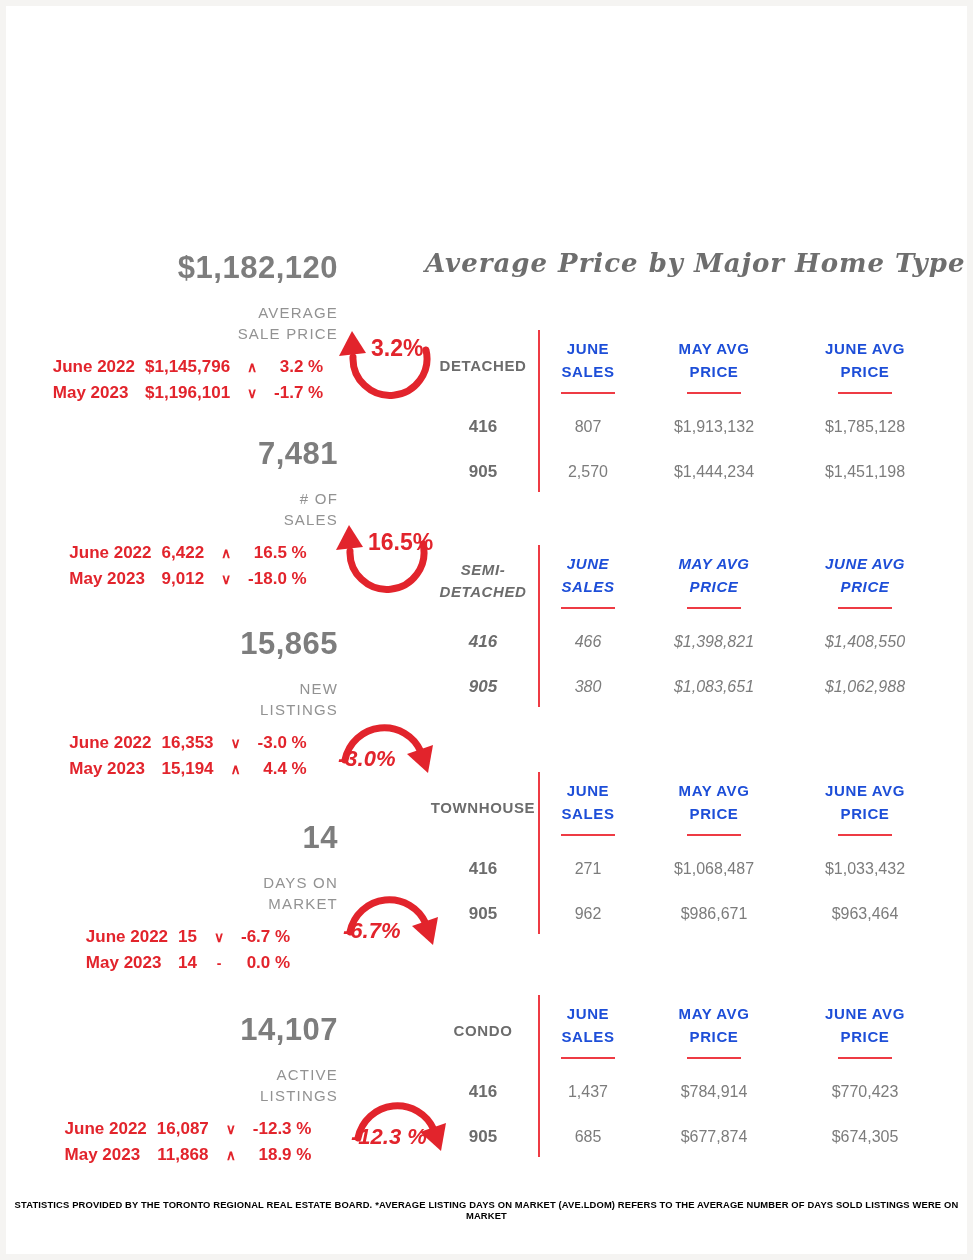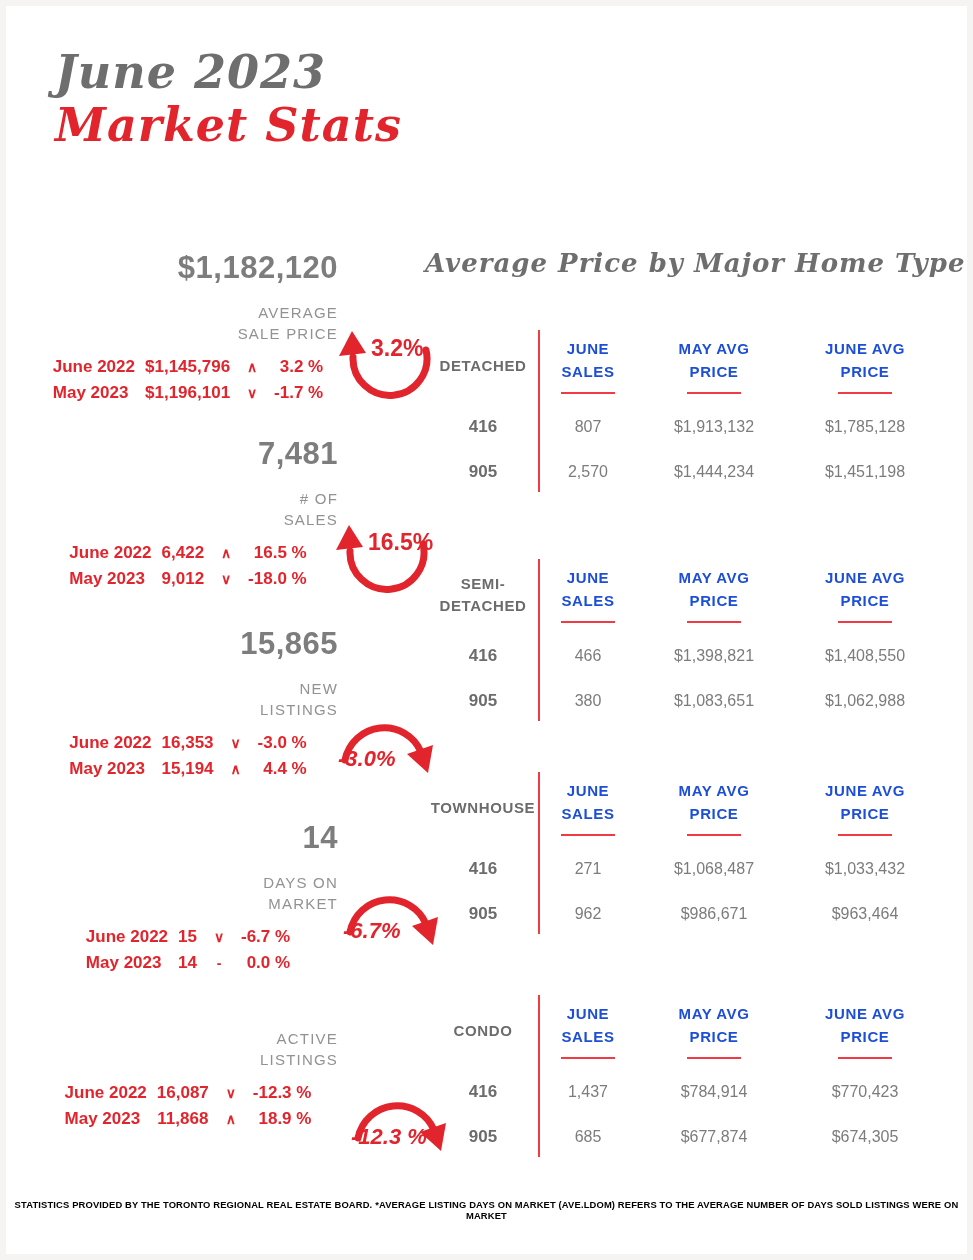--- a/index.html
+++ b/index.html
@@ -53,21 +53,21 @@
   .stat3 { top:626px; }  .stat3 .badge { left:295px; top:84px; }
   .stat4 { top:820px; }  .stat4 .badge { left:300px; top:62px; }
   .stat5 { top:1012px; } .stat5 .badge { left:308px; top:76px; }
 
   
   .section-title { position:absolute; left:425px; top:248px;
     font-family:"DejaVu Serif", serif; font-style:italic; font-weight:bold;
     font-size:26px; color:#6e6e6e; letter-spacing:1px; white-space:nowrap; }
 
   .ptable { position:absolute; left:428px; width:512px; }
-  .pt1 { top:328px; } .pt2 { top:557px; } .pt3 { top:770px; } .pt4 { top:993px; }
+  .pt1 { top:328px; } .pt2 { top:543px;font-style:italic; } .pt3 { top:770px; } .pt4 { top:993px; }
   .pt-grid { position:relative; display:grid;
     grid-template-columns:110px 100px 152px 150px;
     grid-template-rows:76px 45px 45px; align-items:center; }
   .vline { position:absolute; left:110px; top:2px; bottom:2px; width:2px;
     background:#ee3b44; }
   .pt-type { font-size:15px; font-weight:bold; color:#6c6c6c; letter-spacing:0.6px;
     text-align:center; align-self:center; line-height:1.45; }
   .pt-h { text-align:center; align-self:center; }
   .pt-h .ht { font-size:15px; font-weight:bold; color:#1d4ed8; letter-spacing:0.6px; line-height:1.5; }
   .hline { display:block; width:54px; height:2px; background:#ee3b44; margin:9px auto 0; }
@@ -76,24 +76,20 @@
 
   
   .footer { position:absolute; left:0; right:0; top:1199px; text-align:center;
     font-size:9.4px; font-weight:bold; color:#000; letter-spacing:0.15px; }
 </style>
 </head>
 <body>
 
 <div class="page">
 
-  <div class="title">
-    <div class="line1">June 2023</div>
-    <div class="line2">Market Stats</div>
-  </div>
 
 
   <div class="stat stat1">
     <div class="stat-center">
       <div class="stat-value">$1,182,120</div>
       <div class="stat-label preline">AVERAGE
 SALE PRICE</div>
       <div class="stat-rows">
         <span class="sr-period">June 2022</span>
         <span class="sr-value">$1,145,796</span>
@@ -184,20 +180,21 @@
       <svg width="108" height="70" viewBox="0 0 108 70">
         <path d="M12 50 A40 40 0 0 1 88 42" fill="none" stroke="#e2242c" stroke-width="7" stroke-linecap="round"></path>
         <polygon points="74,44 100,35 95,63" fill="#e2242c"></polygon>
       </svg>
       <span class="badge-text">-6.7%</span>
     </div>
   </div>
 
   <div class="stat stat5">
     <div class="stat-center">
+      <div class="stat-value">14,107</div>
       <div class="stat-label preline">ACTIVE
 LISTINGS</div>
       <div class="stat-rows">
         <span class="sr-period">June 2022</span>
         <span class="sr-value">16,087</span>
         <span class="sr-sym">∨</span>
         <span class="sr-pct">-12.3 %</span>
         <span class="sr-period">May 2023</span>
         <span class="sr-value">11,868</span>
         <span class="sr-sym">∧</span>

